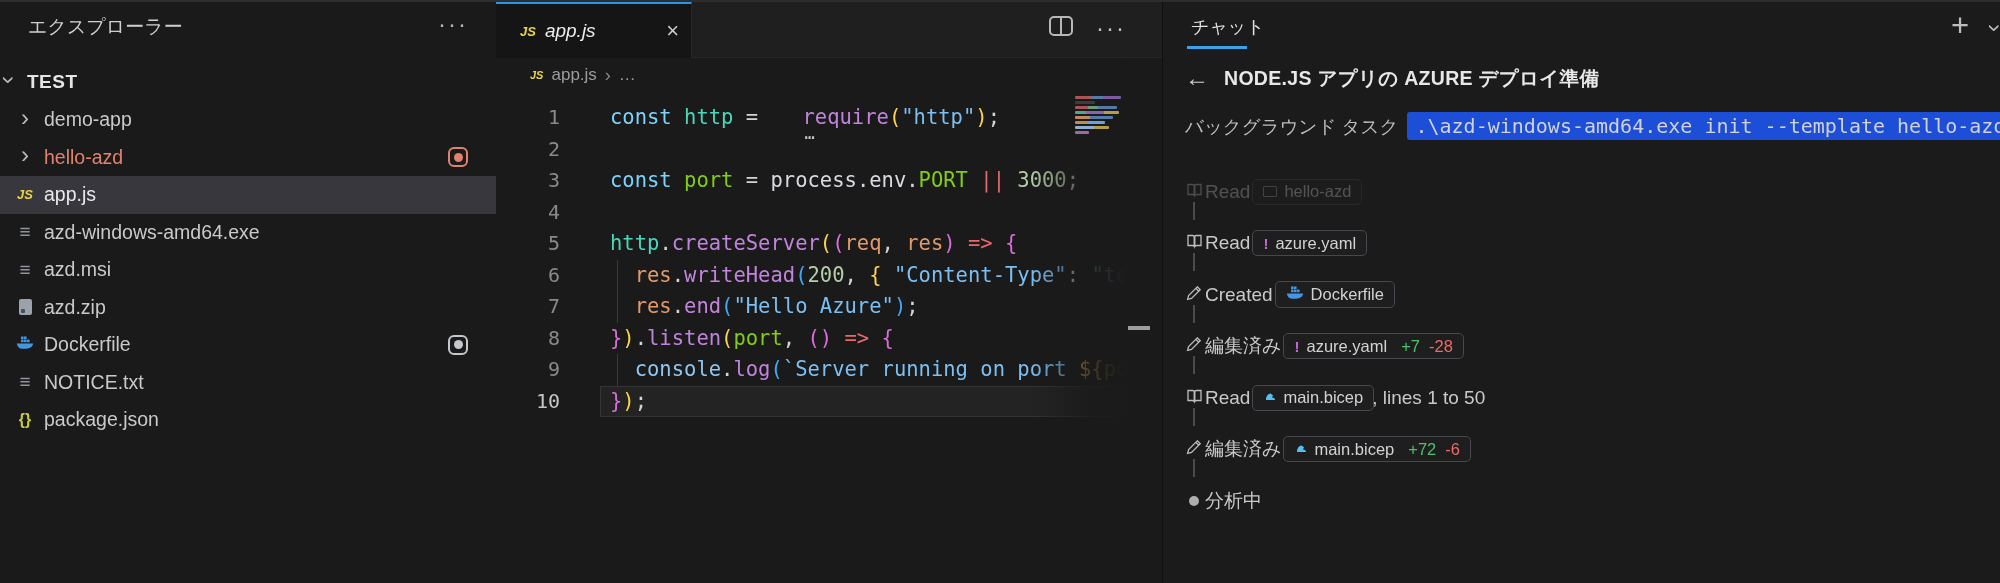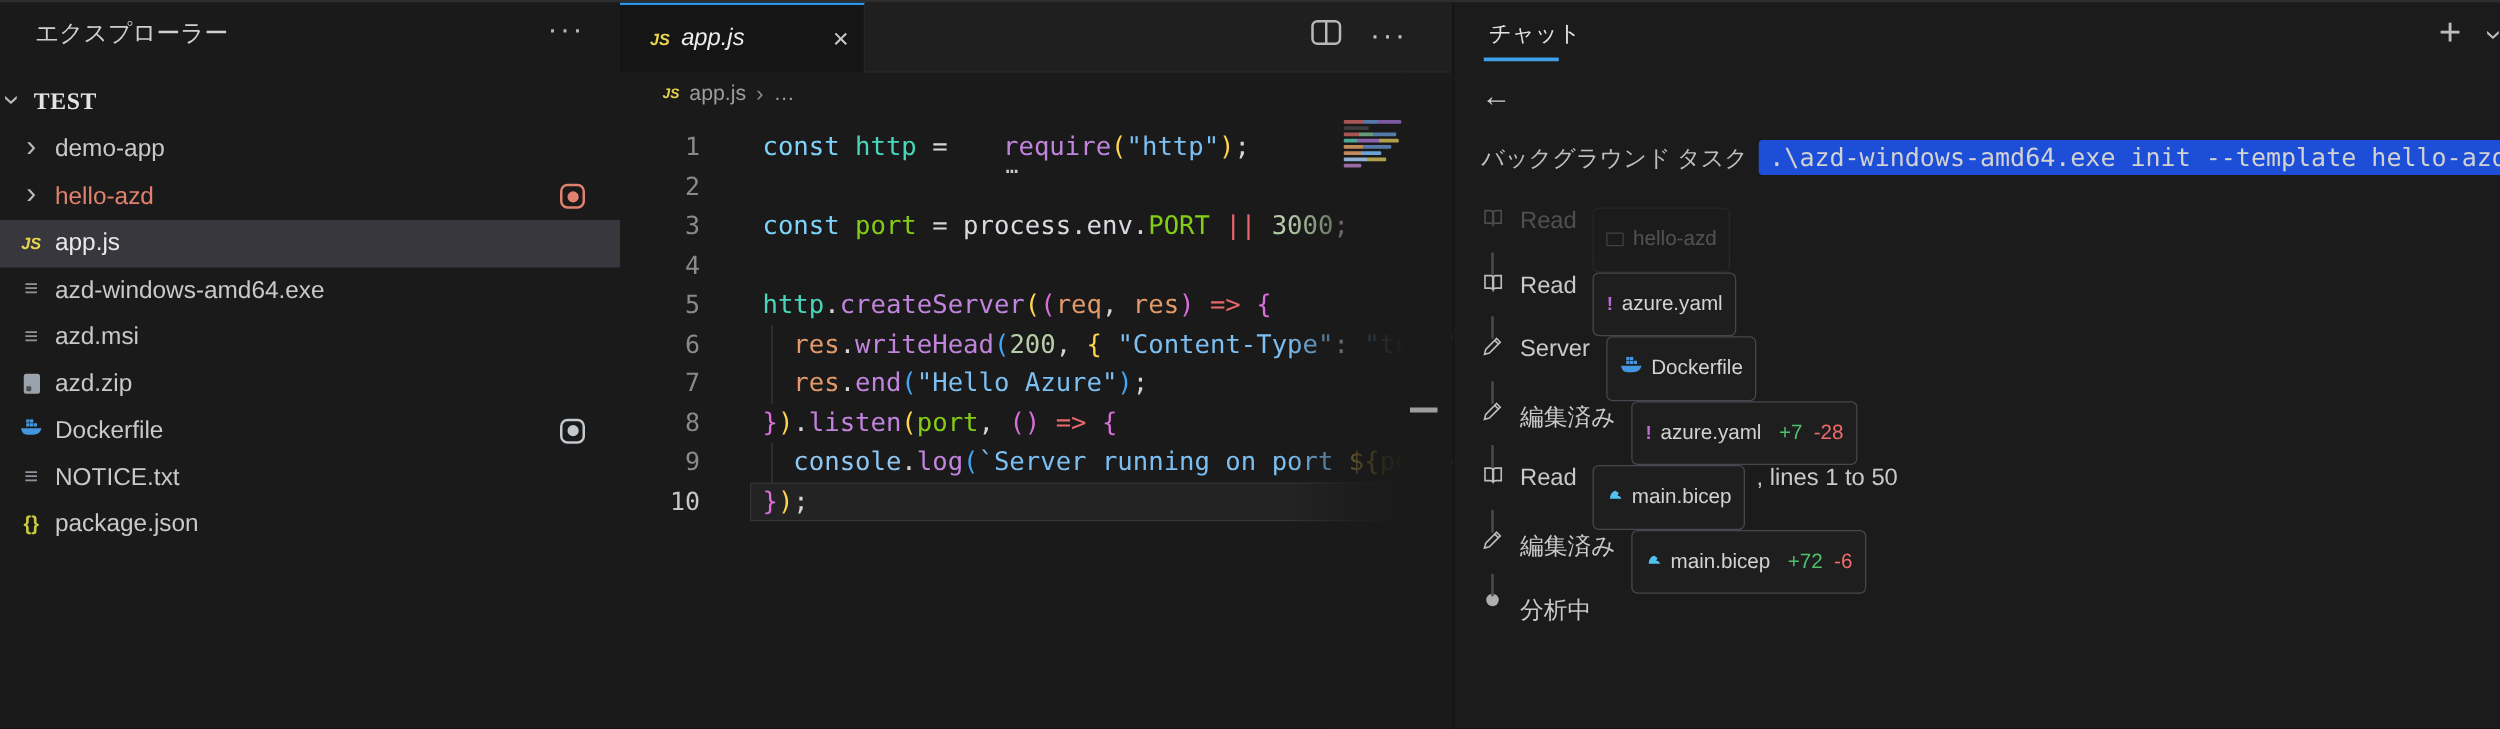--- a/index.html
+++ b/index.html
@@ -6,21 +6,21 @@
   .app{position:relative;width:2000px;height:583px;background:#1a1a1a;overflow:hidden;
        font-family:"Liberation Sans",sans-serif;border-top:2px solid #2d2d2d;box-sizing:border-box;padding-left:37px;}
   .pane{position:absolute;top:0;bottom:0;}
 
   
   .explorer{left:0;width:496px;background:#1a1a1a;border-right:1px solid #0e0e0e;}
   .ex-head{position:absolute;left:28px;top:12px;font-size:19px;color:#cfcfcf;}
   .ex-dots{position:absolute;left:438px;top:8px;font-size:24px;color:#b5b5b5;letter-spacing:2px;cursor:pointer;}
   .ex-section{position:absolute;left:0;top:64px;width:100%;height:32px;display:flex;align-items:center;}
   .ex-section .chev{margin-left:5px;width:18px;color:#bdbdbd;}
-  .ex-section .sec-label{margin-left:4px;font-weight:bold;font-size:19px;color:#e4e4e4;letter-spacing:.5px;font-family:Liberation Serif, serif;}
+  .ex-section .sec-label{margin-left:4px;font-weight:bold;font-size:19px;color:#e4e4e4;letter-spacing:.5px;}
   #file-list{position:absolute;left:0;top:99px;width:100%;}
   .file-row{position:relative;height:37.5px;display:flex;align-items:center;padding-left:14px;box-sizing:border-box;cursor:pointer;}
   .file-row.selected{background:#37373d;}
   .file-row .ficon{width:22px;display:flex;justify-content:center;align-items:center;flex:0 0 22px;}
   .file-row .flabel{margin-left:8px;font-size:19.5px;color:#c9c9c9;white-space:nowrap;}
   .chev-glyph{font-size:24px;line-height:1;color:#b9b9b9;display:inline-block;transform:translateY(-2px);}
   .chev-down{transform:rotate(90deg) translateX(-2px);}
   .js-glyph{font-weight:bold;font-style:italic;font-size:13px;color:#e8d44d;}
   .js-glyph.mini{font-size:11px;}
   .lines-glyph{font-size:19px;color:#8d949c;}
@@ -70,21 +70,21 @@
   .chat-tab-underline{position:absolute;left:24px;top:44px;width:60px;height:2.5px;background:#3ea0e8;}
   .chat-plus{position:absolute;left:788px;top:6px;font-size:31px;font-weight:100;color:#bdbdbd;cursor:pointer;}
   .chat-chev{position:absolute;left:828px;top:16px;color:#bdbdbd;cursor:pointer;}
   .chat-heading{position:absolute;left:22px;top:62px;display:flex;align-items:center;}
   .back-arrow{font-size:24px;color:#cfcfcf;cursor:pointer;}
   .chat-title{margin-left:15px;font-weight:bold;font-size:19.5px;color:#e8e8e8;letter-spacing:.3px;}
   .chat-task{position:absolute;left:22px;top:110px;display:flex;align-items:center;gap:9px;font-size:18.5px;color:#bdbdbd;white-space:nowrap;}
   .cmd-chip{font-family:"DejaVu Sans Mono",monospace;font-size:20px;color:#d2d2d2;background:#1d4ed8;
             padding:2px 8px;border-radius:3px;}
   #chat-items{position:absolute;left:22px;top:164px;right:10px;}
-  .chat-item{position:relative;height:51.5px;display:flex;gap:13px;font-size:19px;color:#c9c9c9;}
+  .chat-item{position:relative;height:51.5px;display:flex;align-items:center;gap:2px;font-size:19px;color:#c9c9c9;}
   .chat-item + .chat-item::before{content:"";position:absolute;left:8px;top:-16px;width:1.5px;height:18px;background:#4b4b4b;}
   .chat-item.faded{opacity:.3;}
   .ci-icon{width:18px;display:flex;justify-content:center;flex:0 0 18px;}
   .file-chip{display:inline-flex;align-items:center;gap:7px;border:1px solid #45484e;border-radius:5px;
              padding:2.5px 10px;font-size:16.5px;color:#d2d2d2;background:rgba(255,255,255,.015);cursor:pointer;}
   .yaml-glyph{color:#bf6bd6;font-weight:bold;font-size:15px;}
   .folder-glyph{display:inline-block;width:12px;height:9px;border:1.5px solid #9a9a9a;border-radius:1px;}
   .diff-add{color:#4ec06b;margin-left:7px;}
   .diff-del{color:#f06a6a;margin-left:2px;}
   .dot-glyph{width:10px;height:10px;border-radius:50%;background:#aeaeae;display:inline-block;}
@@ -242,20 +242,21 @@
   </main>
 
   <section class="pane chat">
     <div class="chat-tab">チャット</div>
     <div class="chat-tab-underline"></div>
     <div class="chat-plus">+</div>
     <div class="chat-chev"><span class="chev-glyph chev-down">›</span></div>
 
     <div class="chat-heading">
       <span class="back-arrow">←</span>
+      <span class="chat-title">NODE.JS アプリの AZURE デプロイ準備</span>
     </div>
 
     <div class="chat-task">
       <span>バックグラウンド タスク</span>
       <span class="cmd-chip">.\azd-windows-amd64.exe init --template hello-azd</span>
       <span>が完了しました</span>
     </div>
 
     <div id="chat-items">
         <div class="chat-item faded">
@@ -281,21 +282,21 @@
             <span class="yaml-glyph">!</span>
             <span>azure.yaml</span>
           </span>
         </div>
         <div class="chat-item">
           <span class="ci-icon">
             <span><svg width="16" height="16" viewBox="0 0 16 16">
                 <path d="M11.3 1.8l2.9 2.9L5.5 13.4l-3.9 1 1-3.9zM9.8 3.3l2.9 2.9" fill="none" stroke="#bdbdbd" stroke-width="1.3"></path>
               </svg></span>
           </span>
-          <span>Server</span>
+          <span>Created</span>
           <span class="file-chip">
             <span><svg width="18" height="16" viewBox="0 0 18 16">
                 <rect x="5" y="1.5" width="2.6" height="2.6" fill="#4596e0"></rect>
                 <rect x="8" y="1.5" width="2.6" height="2.6" fill="#4596e0"></rect>
                 <rect x="5" y="4.6" width="2.6" height="2.6" fill="#4596e0"></rect>
                 <rect x="8" y="4.6" width="2.6" height="2.6" fill="#4596e0"></rect>
                 <rect x="11" y="4.6" width="2.6" height="2.6" fill="#4596e0"></rect>
                 <path d="M.8 8.6h16.4c-.5 3-3 5.2-7 5.2H6c-3 0-4.7-2.2-5.2-5.2z" fill="#4596e0"></path>
               </svg></span>
             <span>Dockerfile</span>

